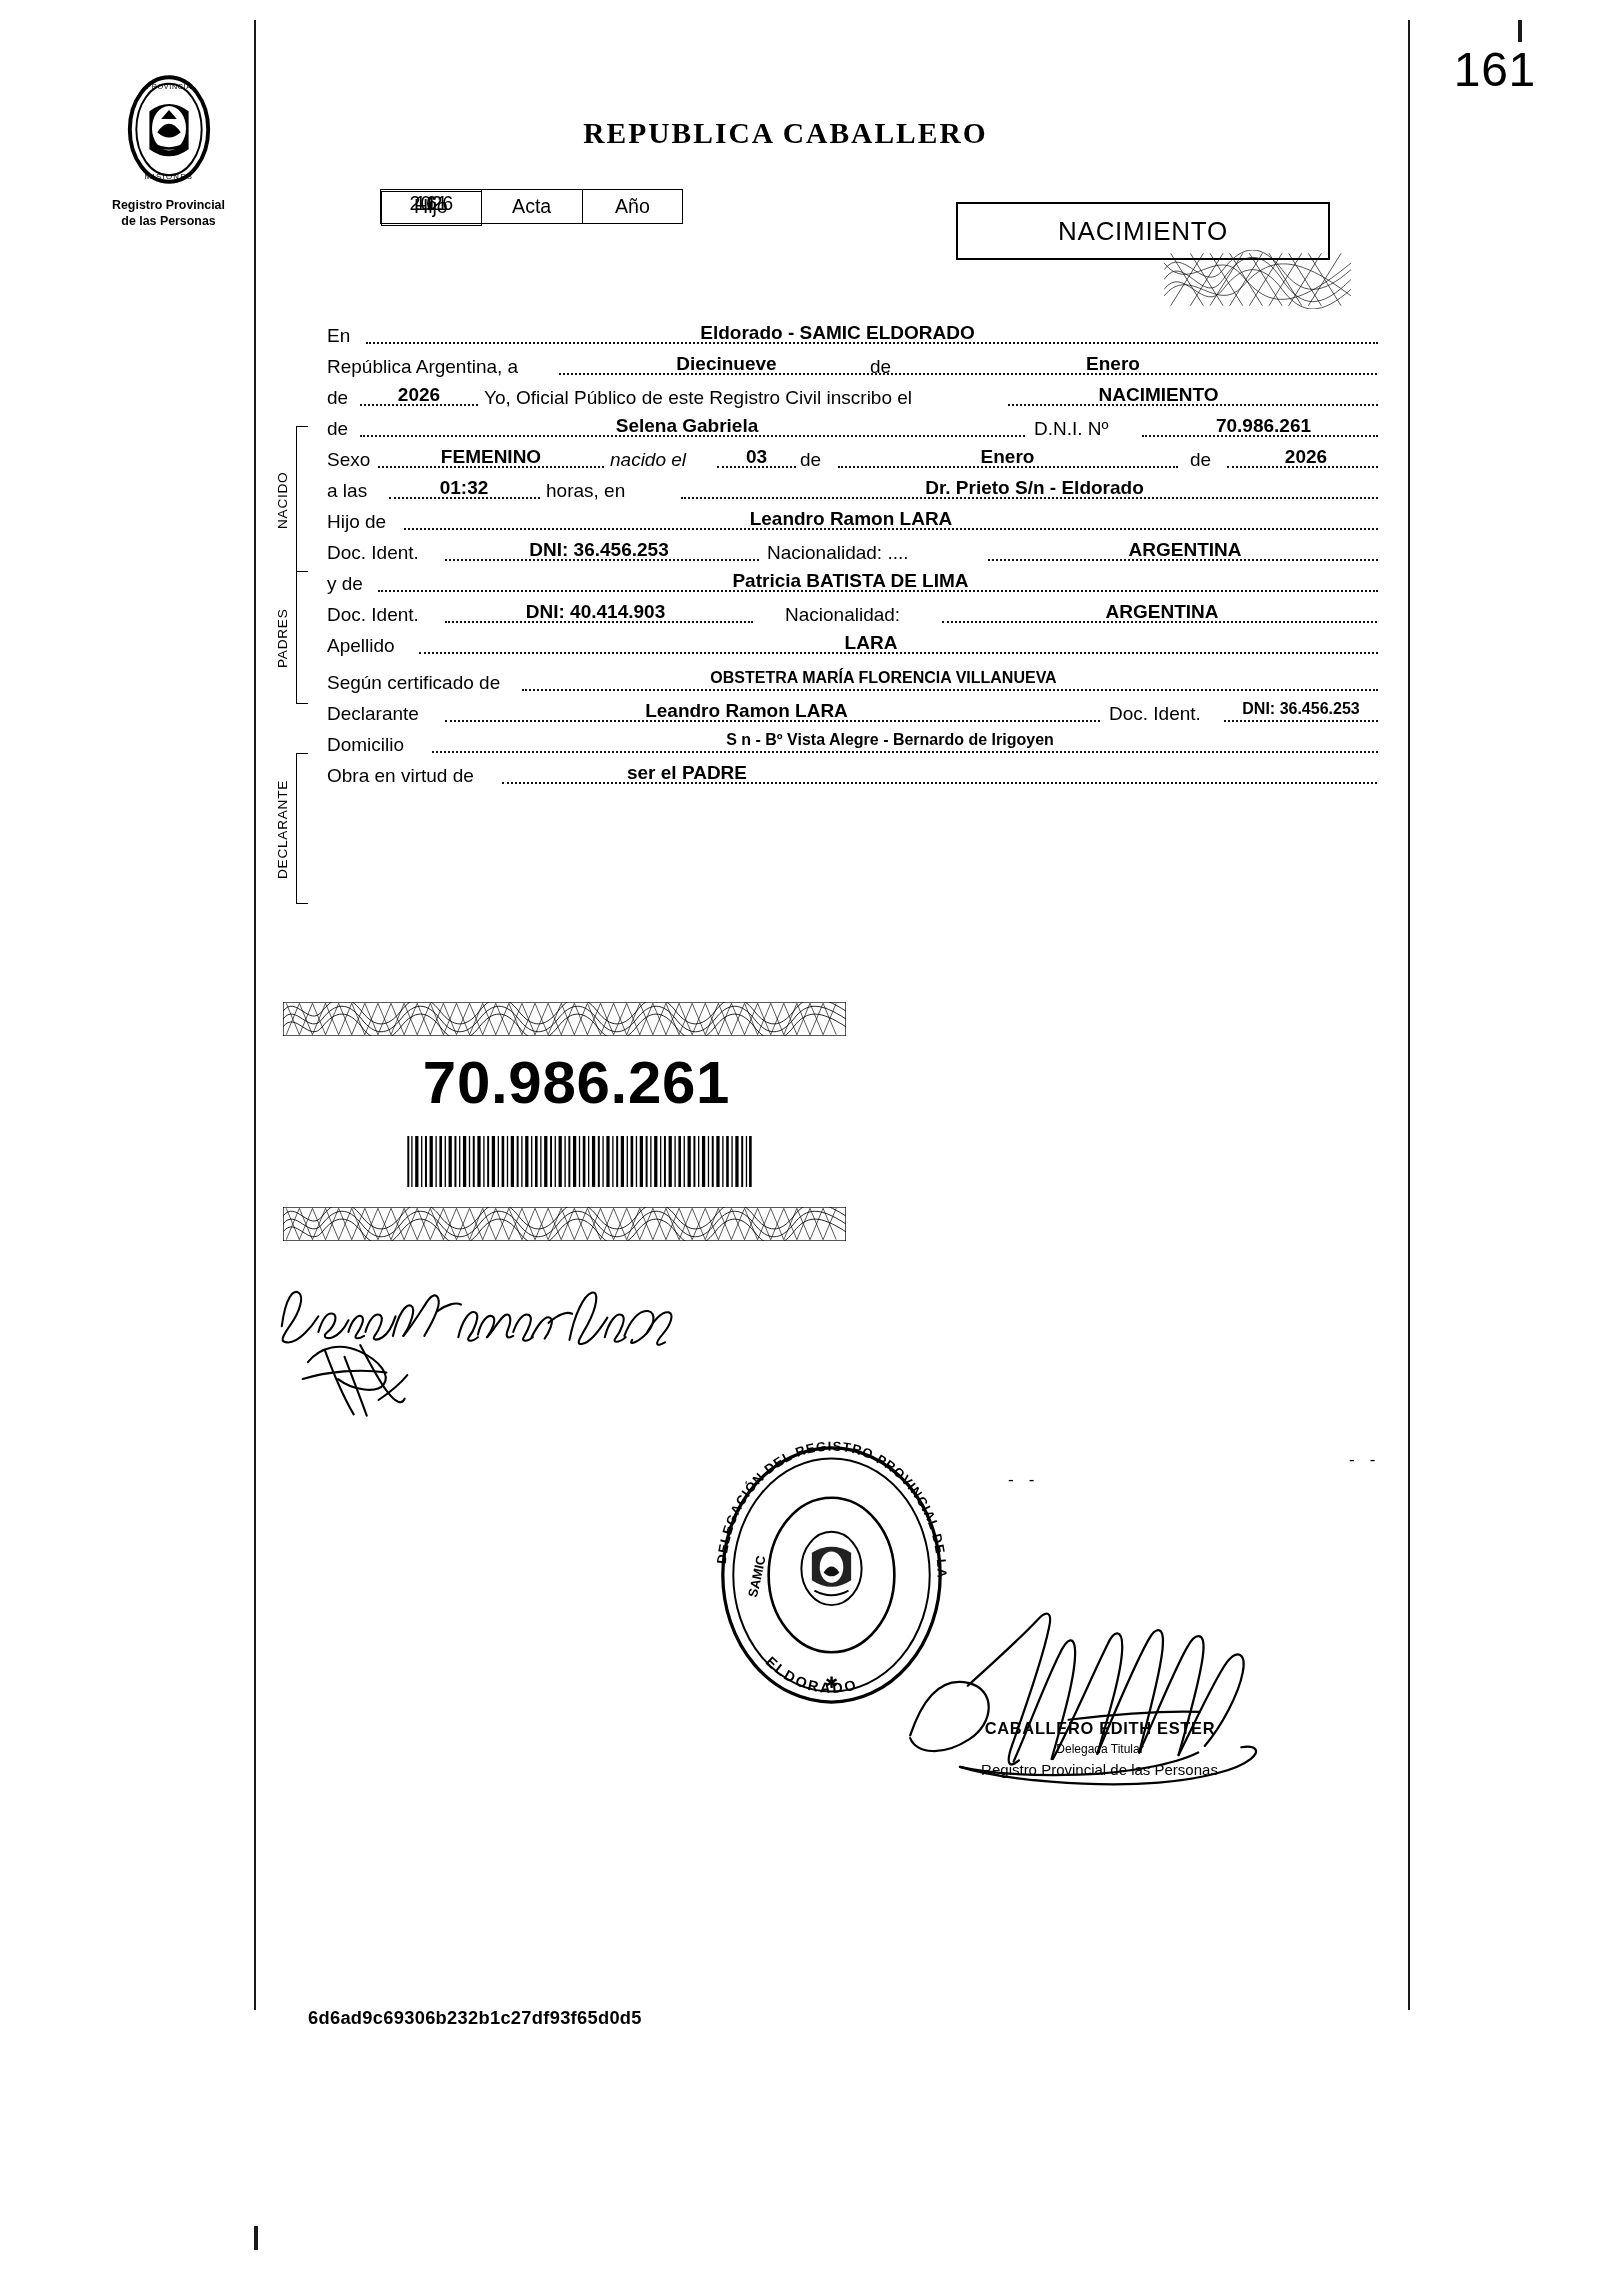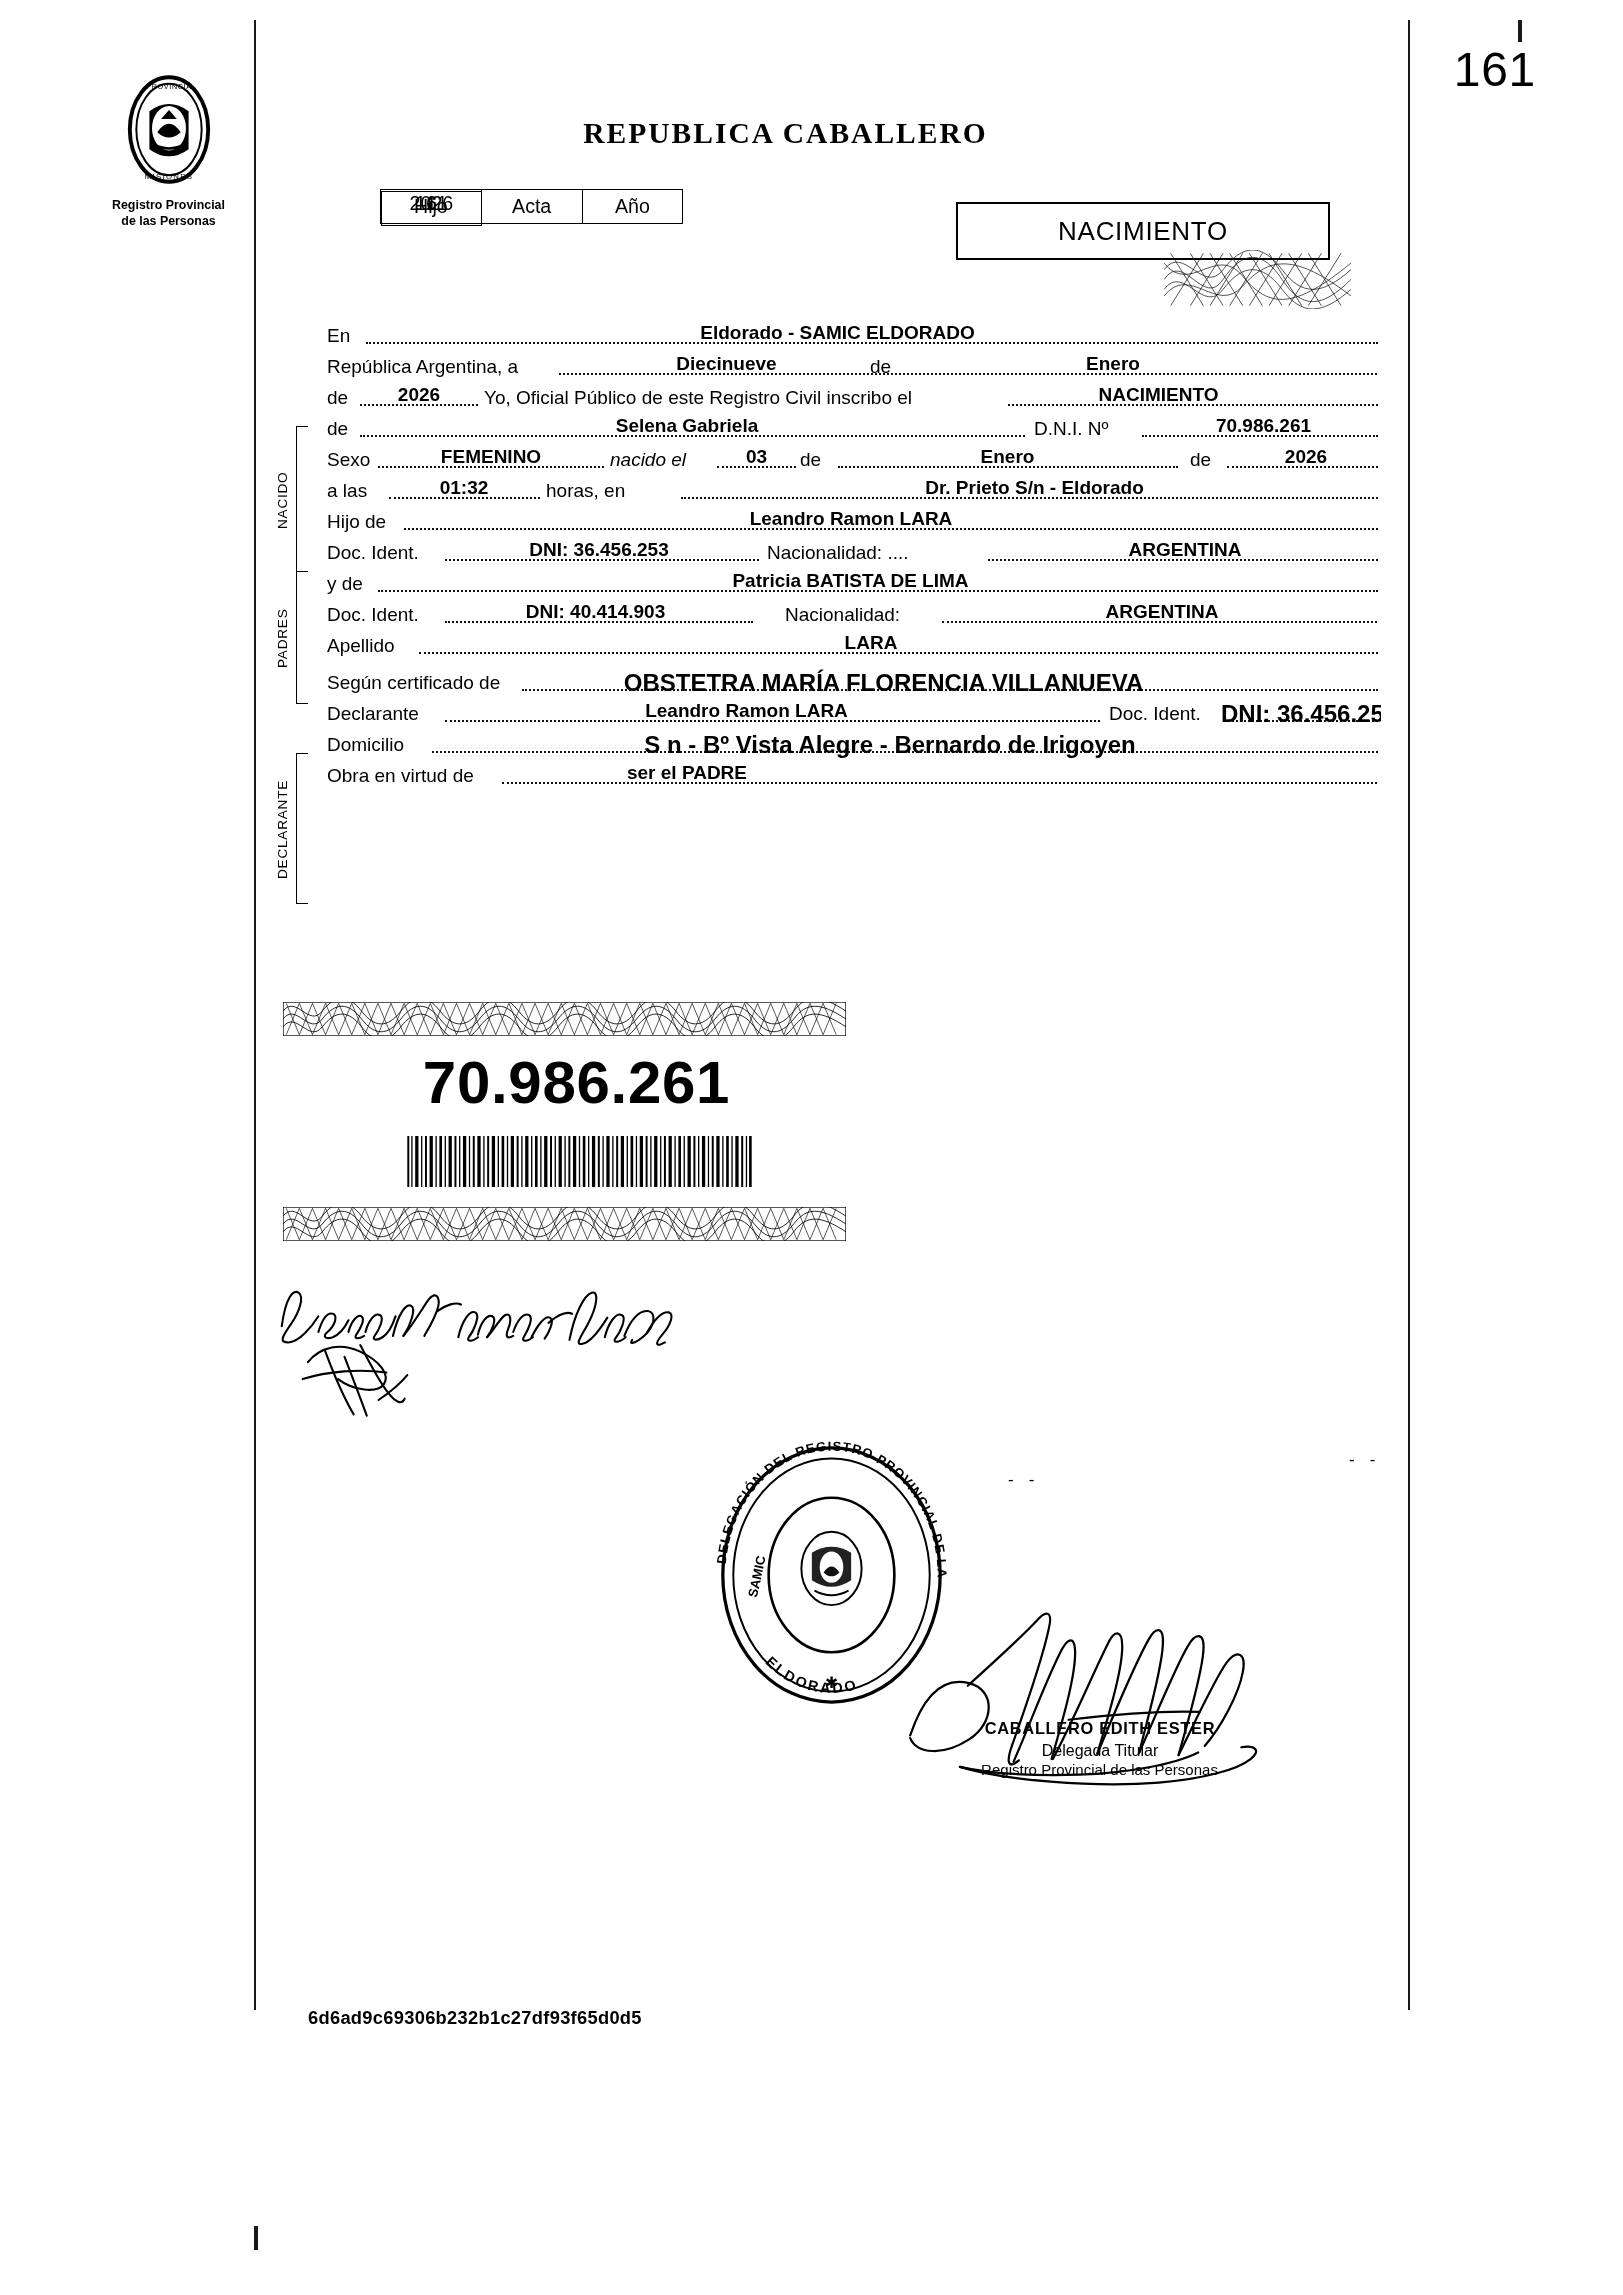--- a/index.html
+++ b/index.html
@@ -144,21 +144,21 @@
     top: 19.6px;
     height: 1.3px;
     border-bottom: 2px dotted #111;
   }
   .val {
     position: absolute;
     top: 1.3px;
     font-weight: bold;
     text-align: center;
   }
-  .val.small { font-size: 24px; }
+  .val.small { font-size: 16px; }
 
   
   .side-label {
     position: absolute;
     font-size: 13.7px;
     letter-spacing: 0.7px;
     writing-mode: vertical-rl;
     transform: rotate(180deg);
     text-align: center;
   }
@@ -212,21 +212,21 @@
     text-align: center;
     font-size: 16.4px;
     font-weight: bold;
     letter-spacing: 0.7px;
   }
   .official-role {
     position: absolute;
     left: 946px; top: 1742px;
     width: 308px;
     text-align: center;
-    font-size: 16px;
+    font-size: 12px;
   }
   .official-office {
     position: absolute;
     left: 926px; top: 1761px;
     width: 347px;
     text-align: center;
     font-size: 15px;
   }
   .dash-marks {
     position: absolute;

